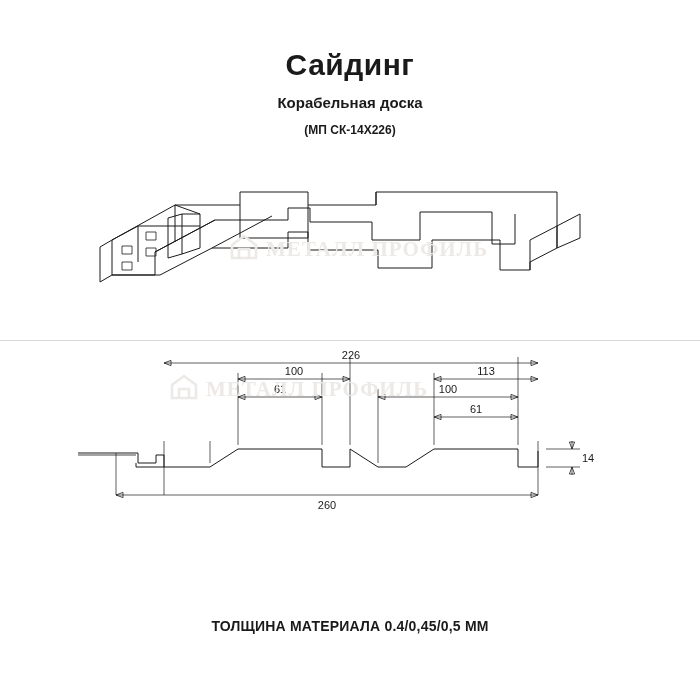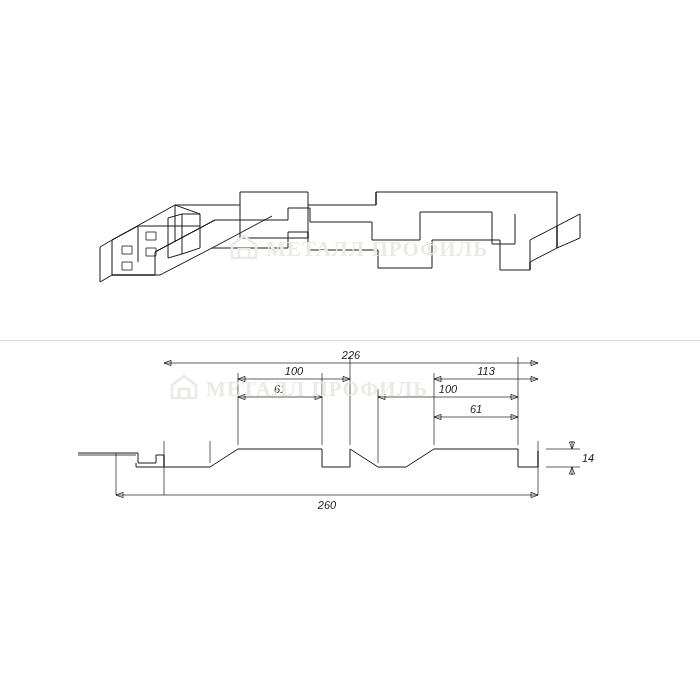--- a/index.html
+++ b/index.html
@@ -63,21 +63,20 @@
     width: 700px;
     height: 1px;
     background: #d7d7d7;
   }
   .section-wrap {
     position: absolute;
     top: 345px;
     left: 60px;
     width: 580px;
     height: 230px;
-    font-style: italic;
   }
 
   
   .wm {
     position: absolute;
     opacity: 1;
     pointer-events: none;
     font-family: Liberation Serif, serif;
   }
   .wm-text {
@@ -110,20 +109,25 @@
     font-family: "Liberation Sans", sans-serif;
     font-size: 11px;
     fill: #1a1a1a;
   }
 </style>
 </head>
 <body>
 
 <div class="page">
 
+  <div class="header">
+    <div class="title">Сайдинг</div>
+    <div class="subtitle">Корабельная доска</div>
+    <div class="code">(МП СК-14Х226)</div>
+  </div>
 
   <div class="iso-wrap">
     <svg width="580" height="150" viewBox="0 0 580 150">
 
       <path class="ln" d="M 52 70 L 115 35 L 180 35 L 180 22 L 248 22 L 248 35 L 316 35 L 316 22 L 497 22 L 497 78"></path>
 
       <path class="ln" d="M 52 70 L 52 105 L 95 105 L 95 82 L 155 50 L 228 50 L 228 38 L 250 38"></path>
       <path class="ln" d="M 250 38 L 250 52 L 312 52 L 312 70 L 360 70 L 360 42"></path>
       <path class="ln" d="M 360 42 L 432 42 L 432 74 L 455 74 L 455 44"></path>
 
@@ -252,14 +256,17 @@
   <div class="wm wm2">
     <svg width="250" height="34" viewBox="0 0 250 34">
       <g fill="none" stroke="#ece9e6" stroke-width="2.6">
         <path d="M 4 26 L 4 13 L 16 4 L 28 13 L 28 26 Z"></path>
         <path d="M 11 26 L 11 17 L 21 17 L 21 26"></path>
       </g>
       <text class="wm-text" x="38" y="24" style="font-size:21px;font-weight:bold;fill:#ece9e6;">МЕТАЛЛ ПРОФИЛЬ</text>
     </svg>
   </div>
 
+  <div class="footer">
+    <span>ТОЛЩИНА МАТЕРИАЛА 0.4/0,45/0,5 ММ</span>
+  </div>
 
 </div>
 
 </body></html>

